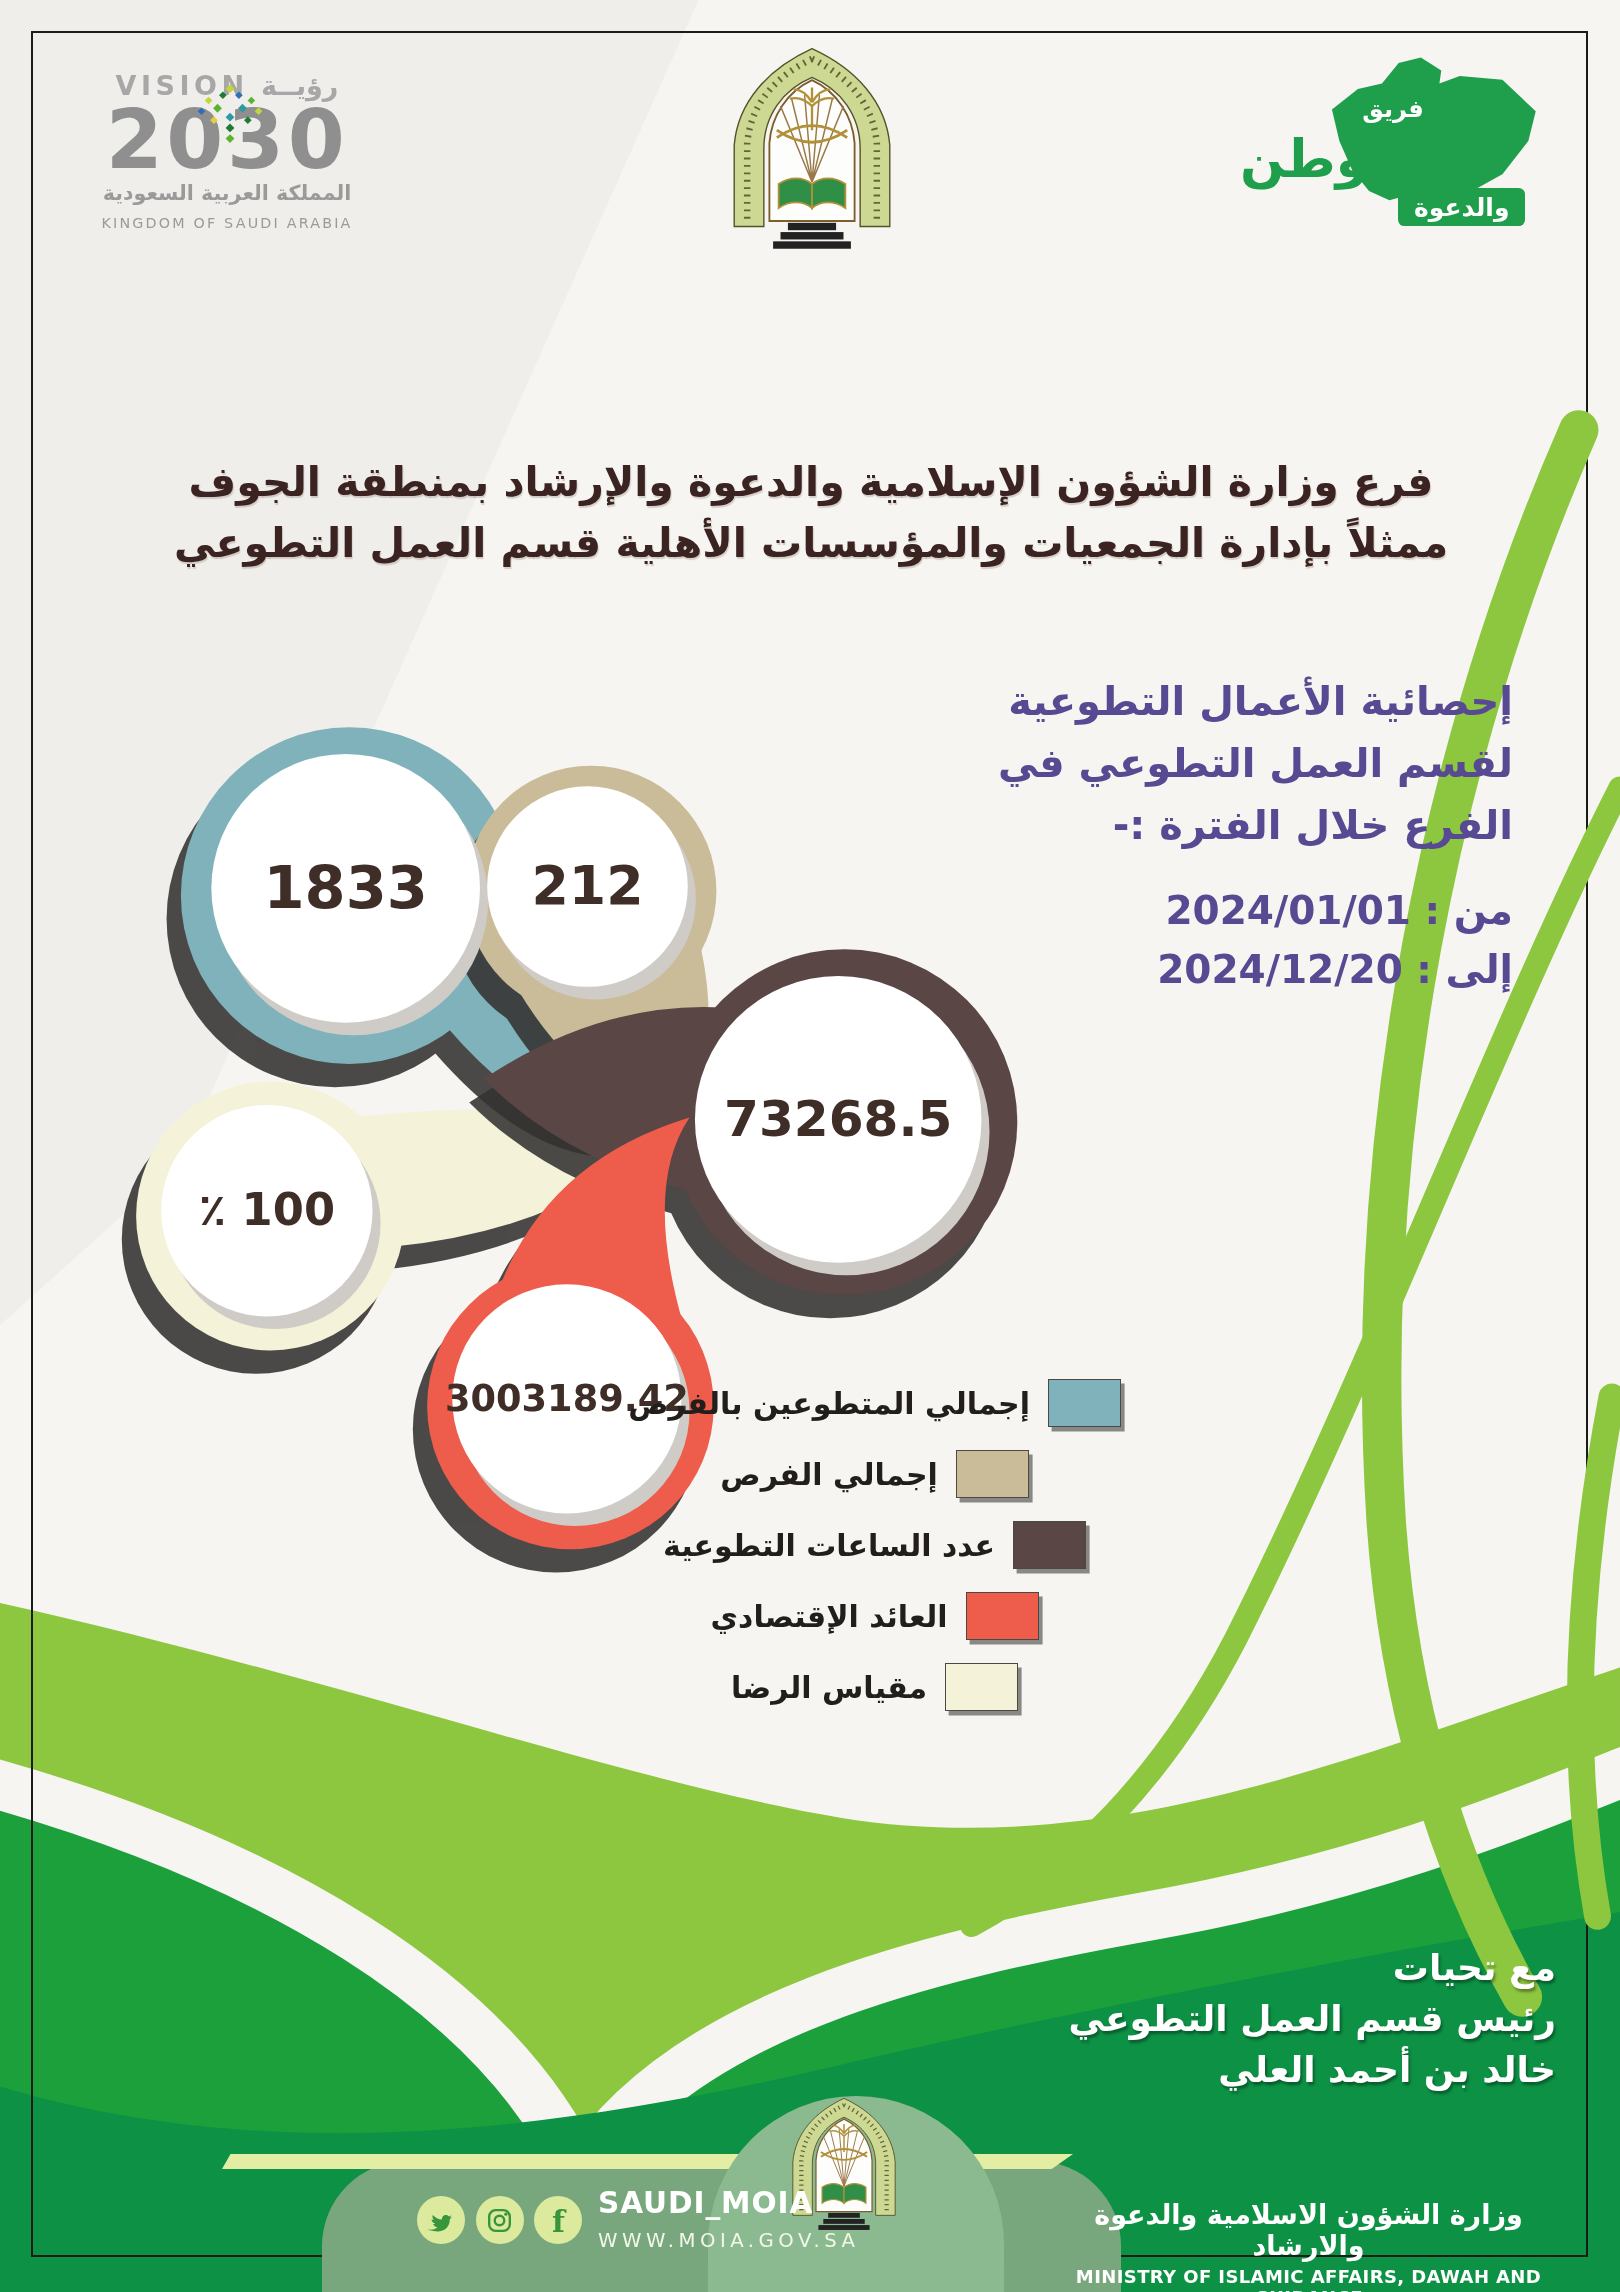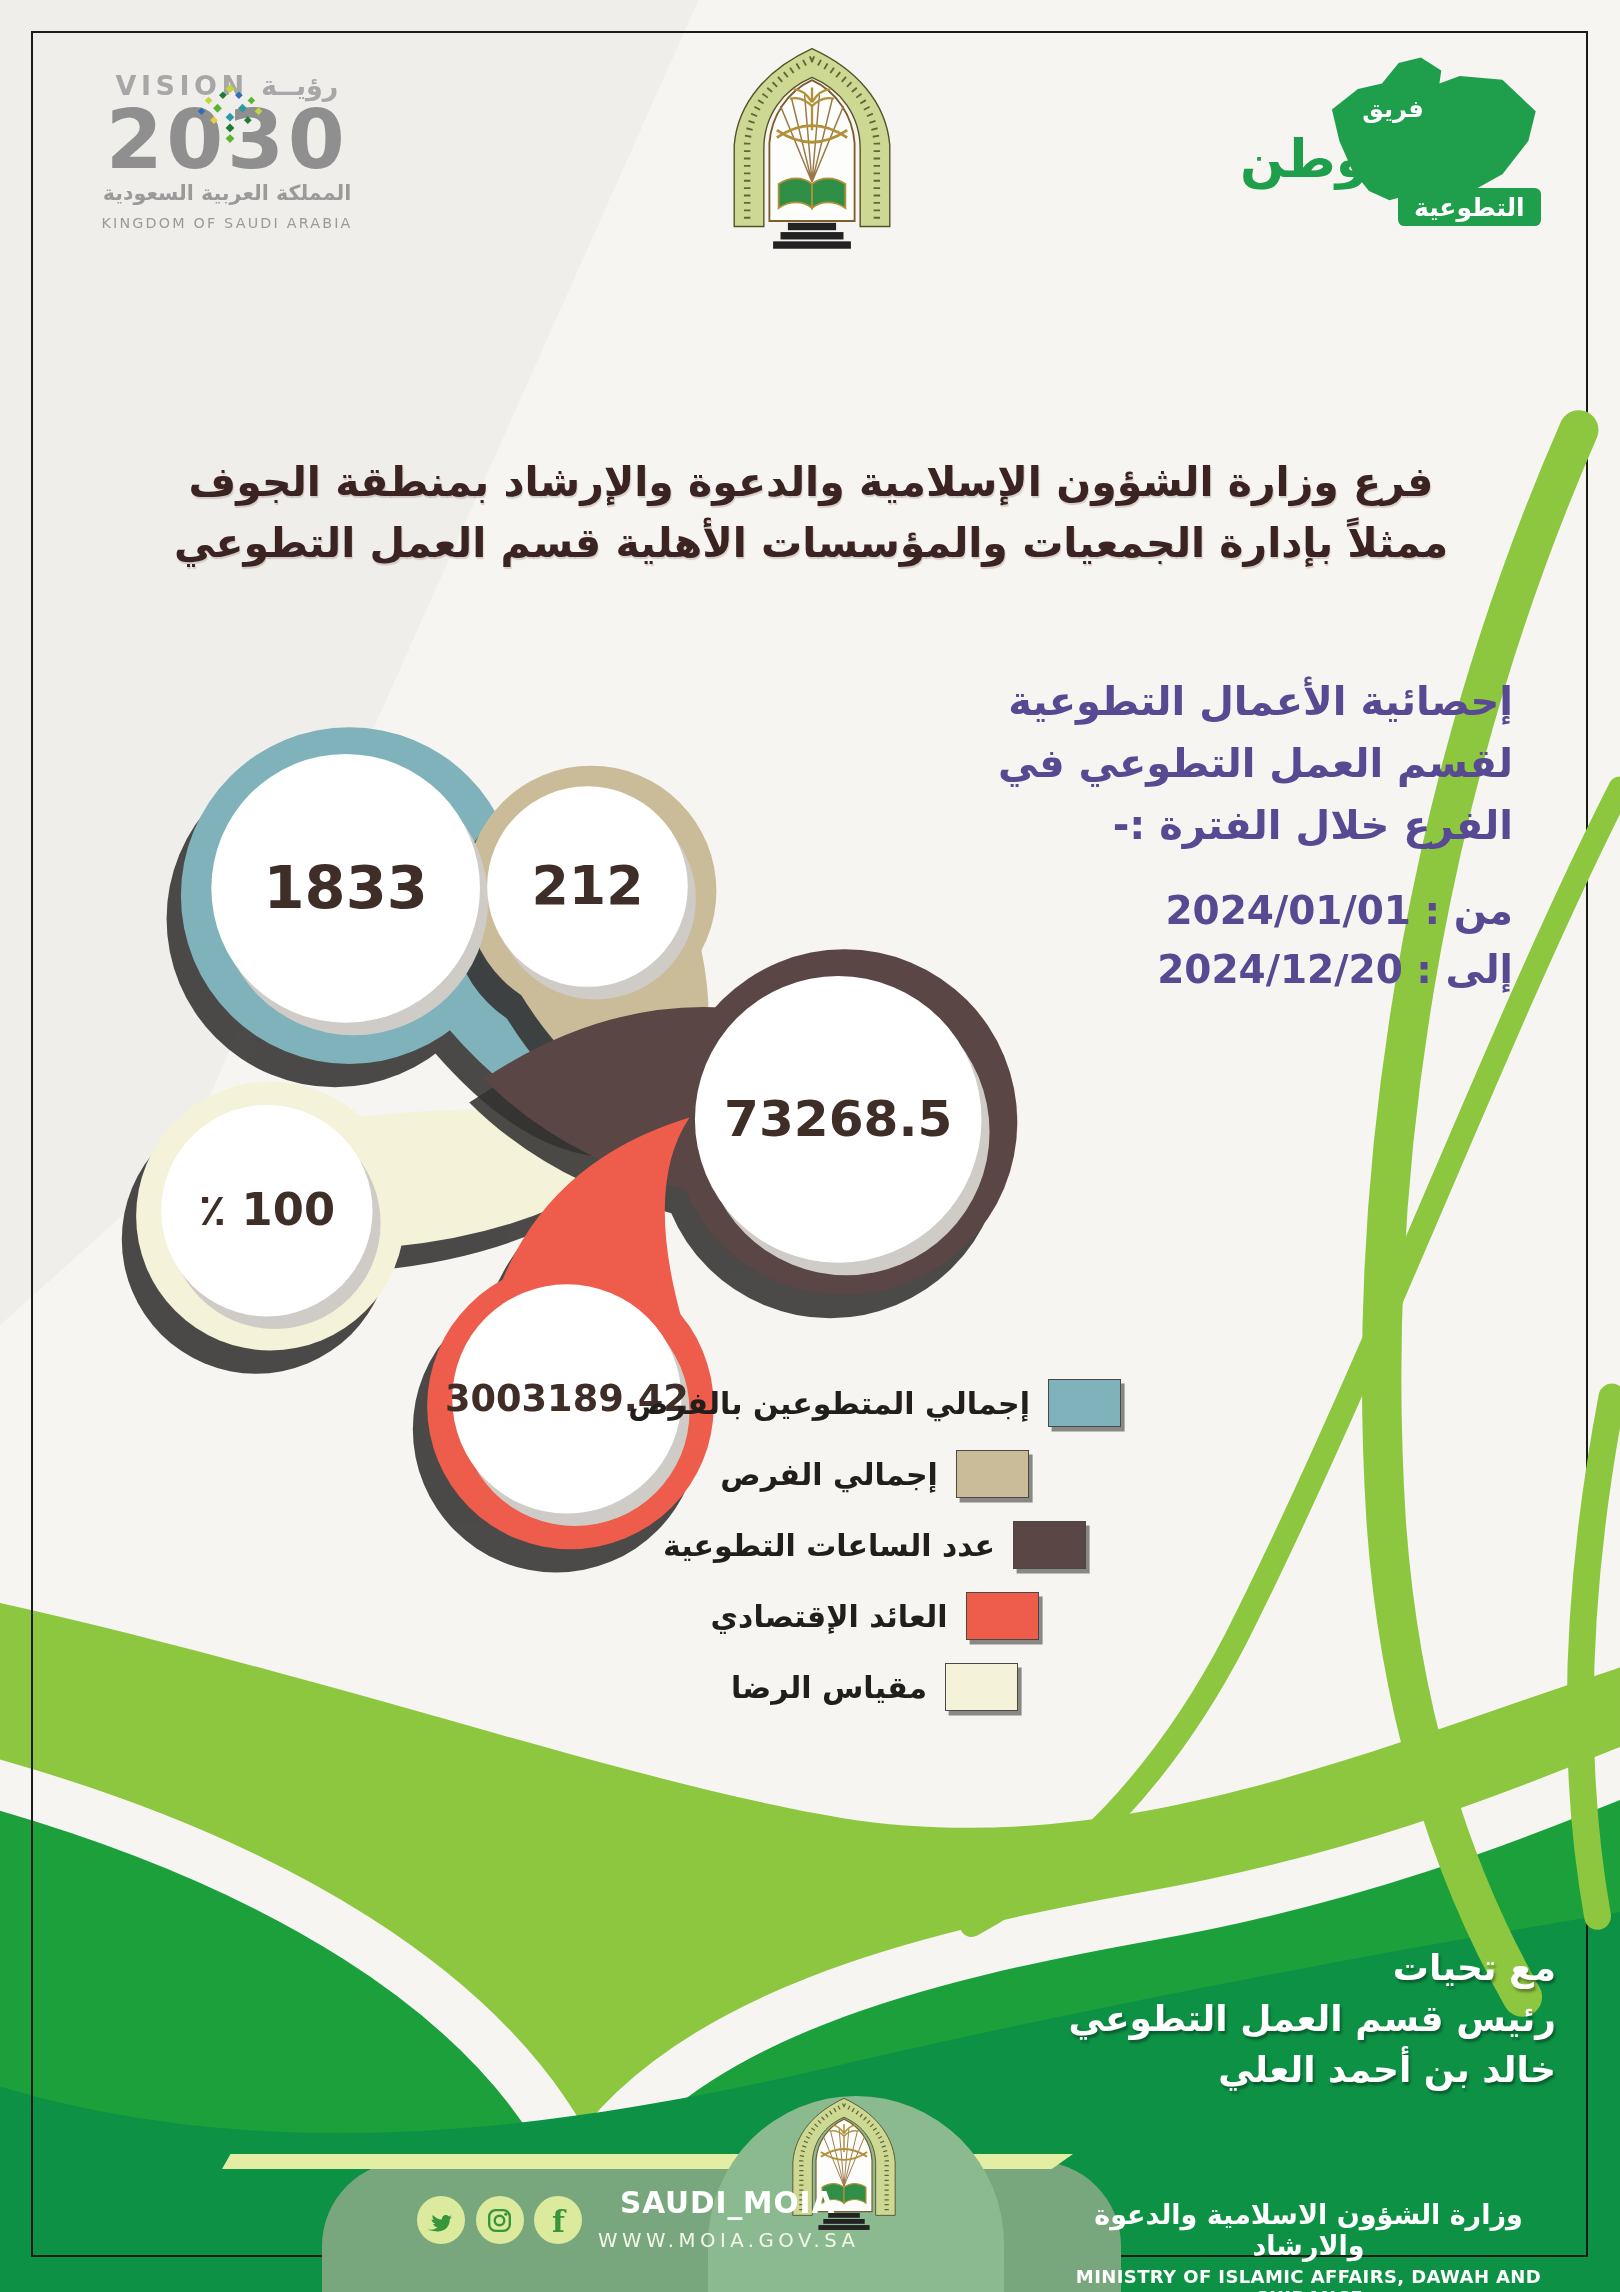--- a/index.html
+++ b/index.html
@@ -73,21 +73,21 @@
     clip-path:polygon(1% 0,100% 0,97.5% 100%,0 100%);}
   .footer-dome{left:708px;top:2096px;width:296px;height:199px;z-index:5;background:#8cba90;
     border-radius:148px 148px 0 0;}
   .emblem-bottom{left:777px;top:2087px;width:134px;height:158px;z-index:6;}
 
   .social{left:417px;top:2196px;z-index:6;display:flex;gap:10.7px;}
   .social-circle{width:48px;height:48px;border-radius:50%;background:#dcea9e;
     display:flex;align-items:center;justify-content:center;}
   .fb-f{font-family:"DejaVu Serif","Liberation Serif",serif;font-size:30px;font-weight:bold;
     color:#38953c;line-height:1;margin-top:3.6px;}
-  .handle{left:620px;top:2186px;z-index:6;color:#ffffff;font-size:29.6px;font-weight:bold;letter-spacing:0.9px;}
+  .handle{left:598px;top:2186px;z-index:6;color:#ffffff;font-size:29.6px;font-weight:bold;letter-spacing:0.9px;}
   .website{left:598px;top:2229px;z-index:6;color:#f2f7ea;font-size:19.7px;letter-spacing:4.5px;}
 
   .footer-ministry{right:52px;top:2199px;width:519px;z-index:6;text-align:center;color:#ffffff;}
   .footer-ministry-ar{font-size:27px;font-weight:bold;}
   .footer-ministry-en{font-size:18px;font-weight:bold;margin-top:5.4px;letter-spacing:0.4px;}
 </style>
 </head>
 <body>
 
 <div class="poster">
@@ -162,21 +162,21 @@
   <svg class="abs emblem-top" viewBox="0 0 220 230">
     <use href="#ministry-emblem"></use>
   </svg>
 
   <div class="abs team-logo">
     <svg class="team-map" width="224" height="176" viewBox="0 0 240 190">
       <path d="M12,62 L40,40 L66,34 L84,12 L108,6 L130,20 L128,34 L150,26 L196,30 L232,64 L224,96 L196,132 L160,152 L128,160 L96,154 L74,160 L52,150 L34,128 L20,96 Z" fill="#1f9e4b"></path>
       <text x="78" y="70" text-anchor="middle" font-size="26" font-weight="bold" fill="#ffffff">فريق</text>
     </svg>
     <div class="team-wordmark" dir="rtl">كُلنا وطن</div>
-    <div class="team-badge" dir="rtl">التطوعية</div>
+    <div class="team-badge" dir="rtl">والدعوة</div>
   </div>
 
   <div class="abs title" dir="rtl">
     <div>فرع وزارة الشؤون الإسلامية والدعوة والإرشاد بمنطقة الجوف</div>
     <div>ممثلاً بإدارة الجمعيات والمؤسسات الأهلية قسم العمل التطوعي</div>
   </div>
 
   <div class="abs subtitle" dir="rtl">
     <div>إحصائية الأعمال التطوعية</div>
     <div>لقسم العمل التطوعي في</div>

